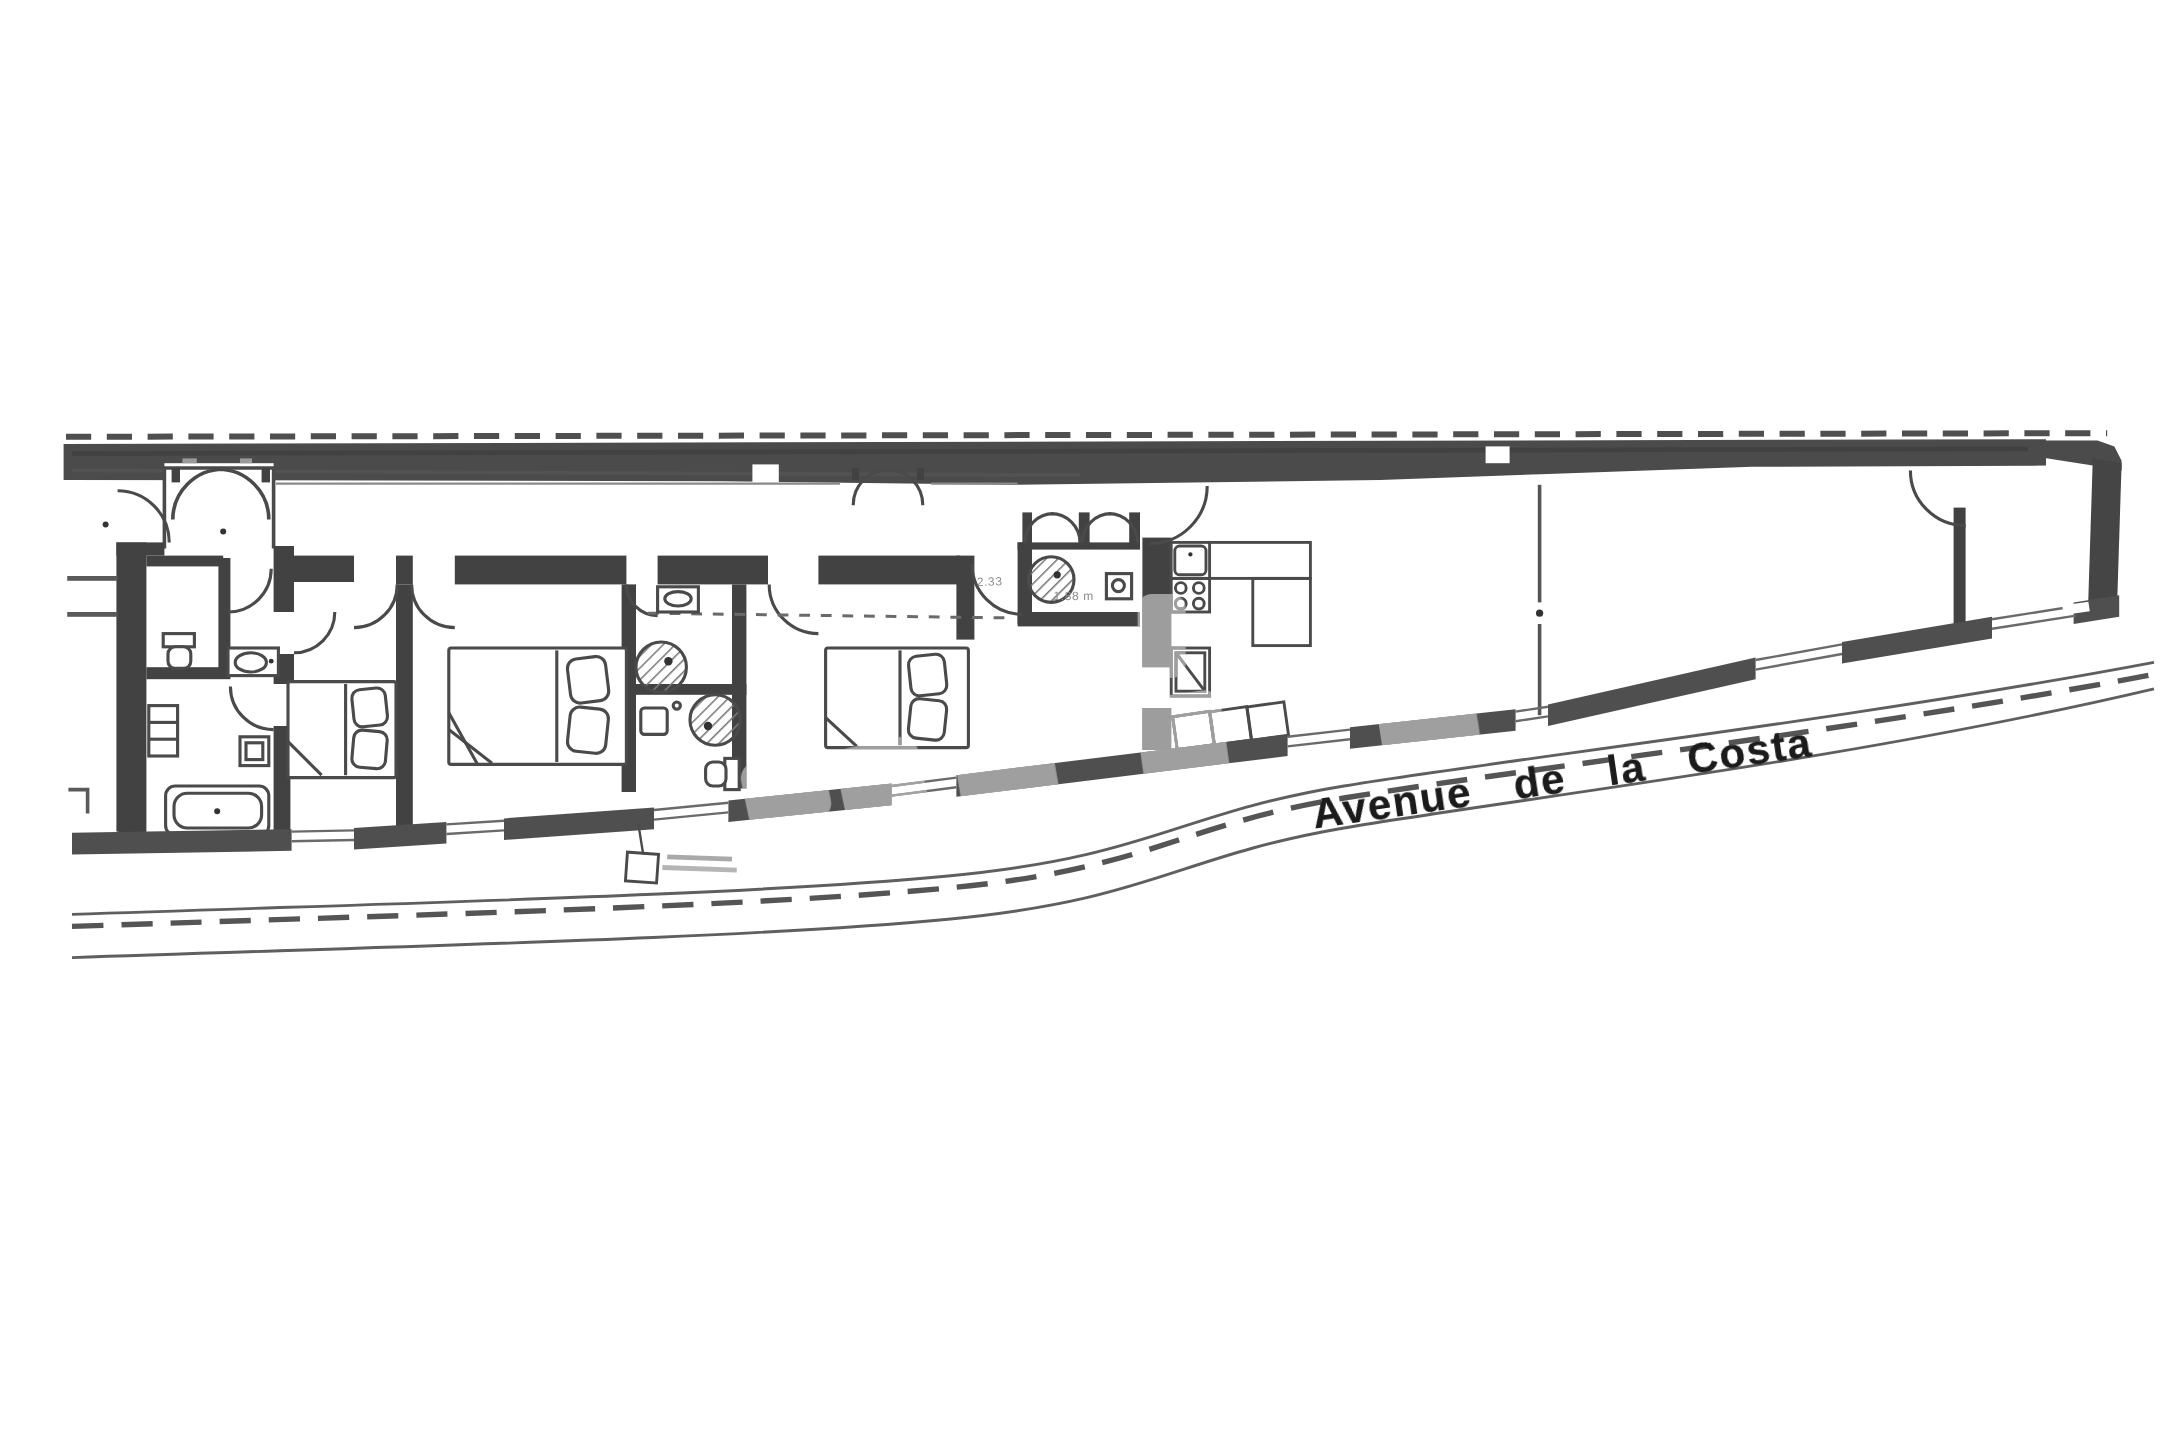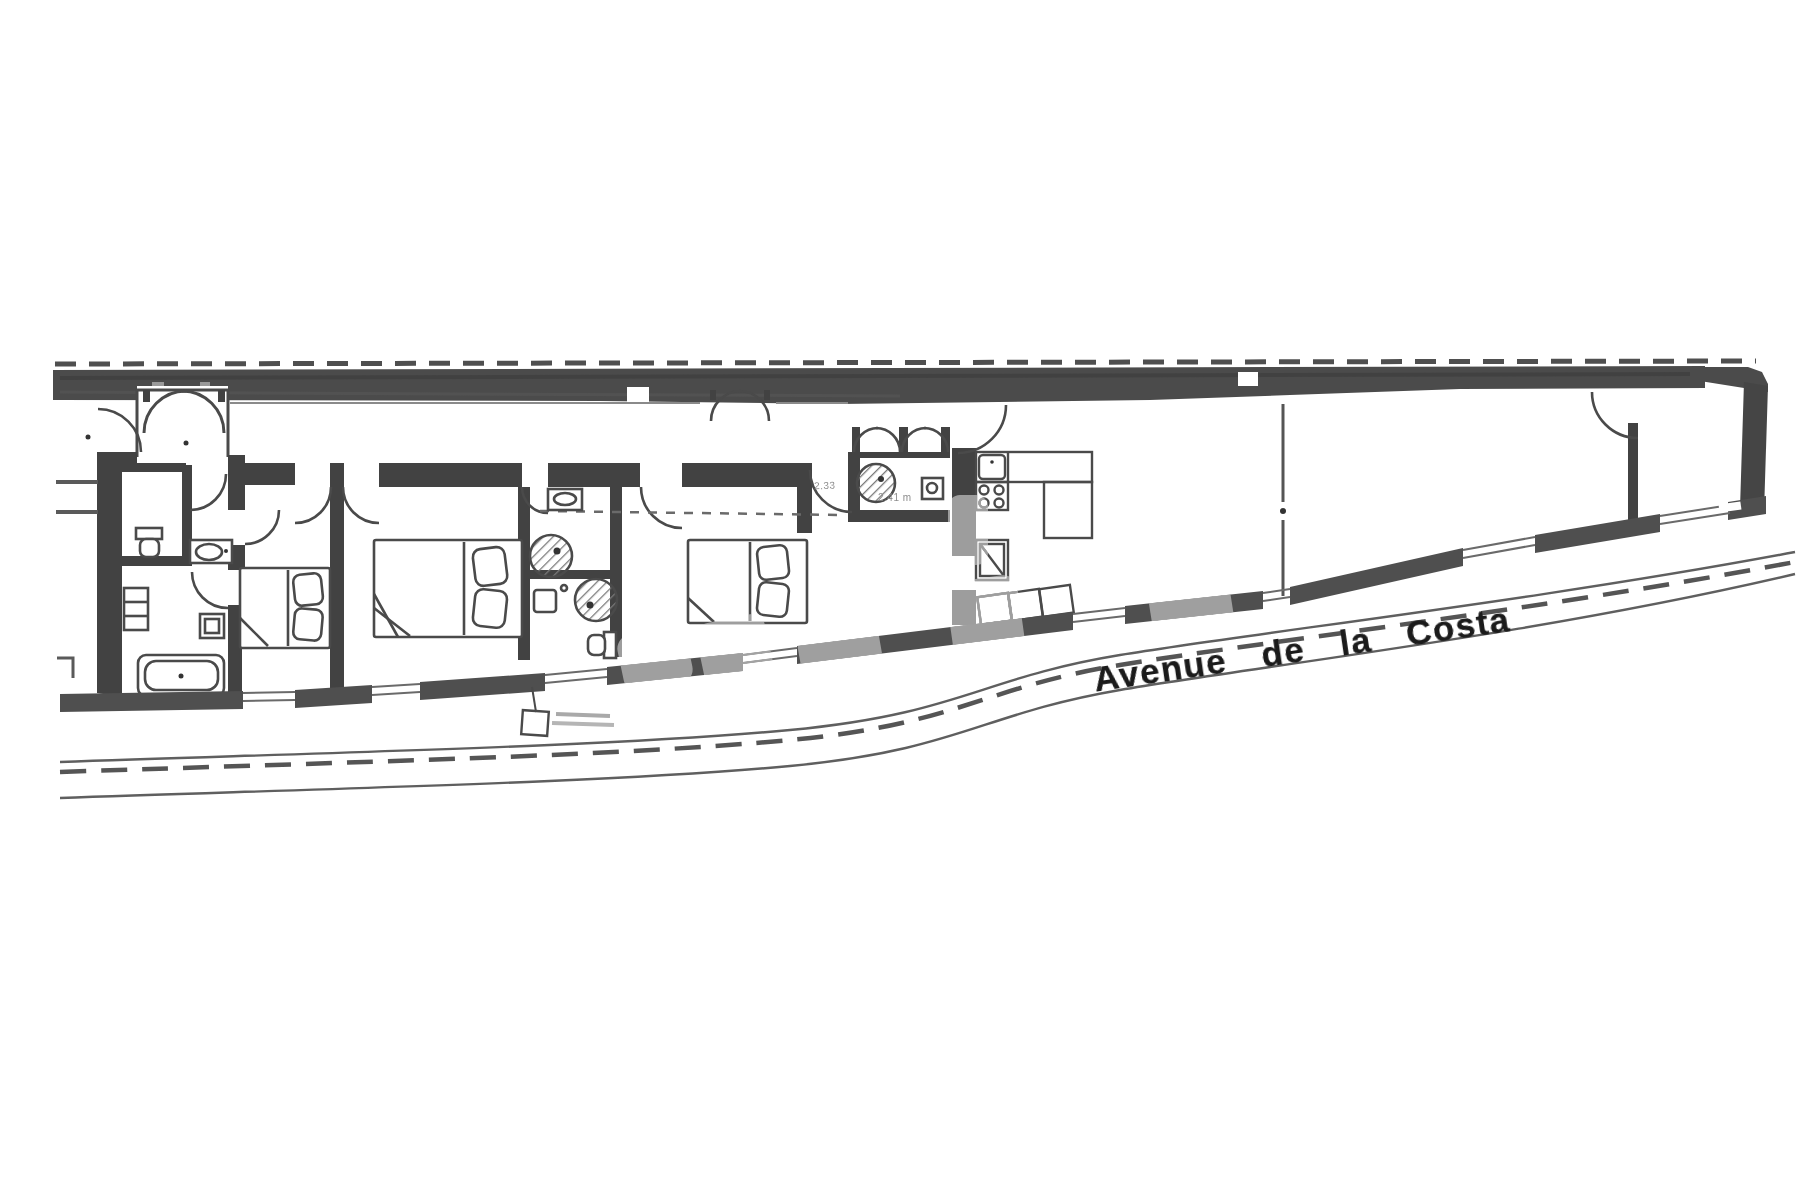--- a/index.html
+++ b/index.html
@@ -288,14 +288,14 @@
     <rect x="700" y="618" width="70" height="68" rx="14" transform="rotate(-12 735 652)"></rect>
     <rect x="800" y="628" width="82" height="58" rx="14" transform="rotate(-10 841 657)"></rect>
     <rect x="948" y="495" width="40" height="70" rx="12"></rect>
     <rect x="950" y="578" width="72" height="88" rx="14" transform="rotate(-8 986 622)"></rect>
     <rect x="1150" y="572" width="82" height="70" rx="14" transform="rotate(-9 1191 607)"></rect>
   </g>
 </svg>
 
 <div class="street-label">Avenue de la Costa</div>
 <div class="dim-note" id="dim1">2.33</div>
-<div class="dim-note" id="dim2">2.41 m</div>
+<div class="dim-note" id="dim2">1.88 m</div>
 </div>
 
 </body></html>

